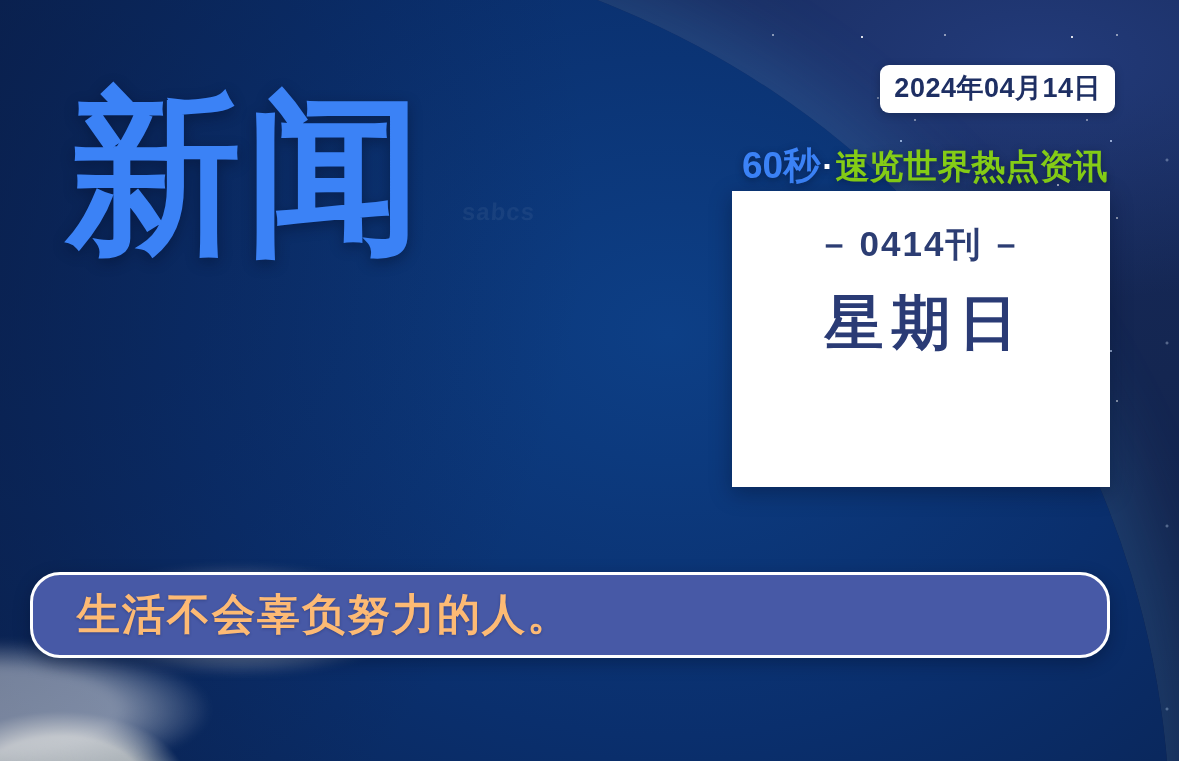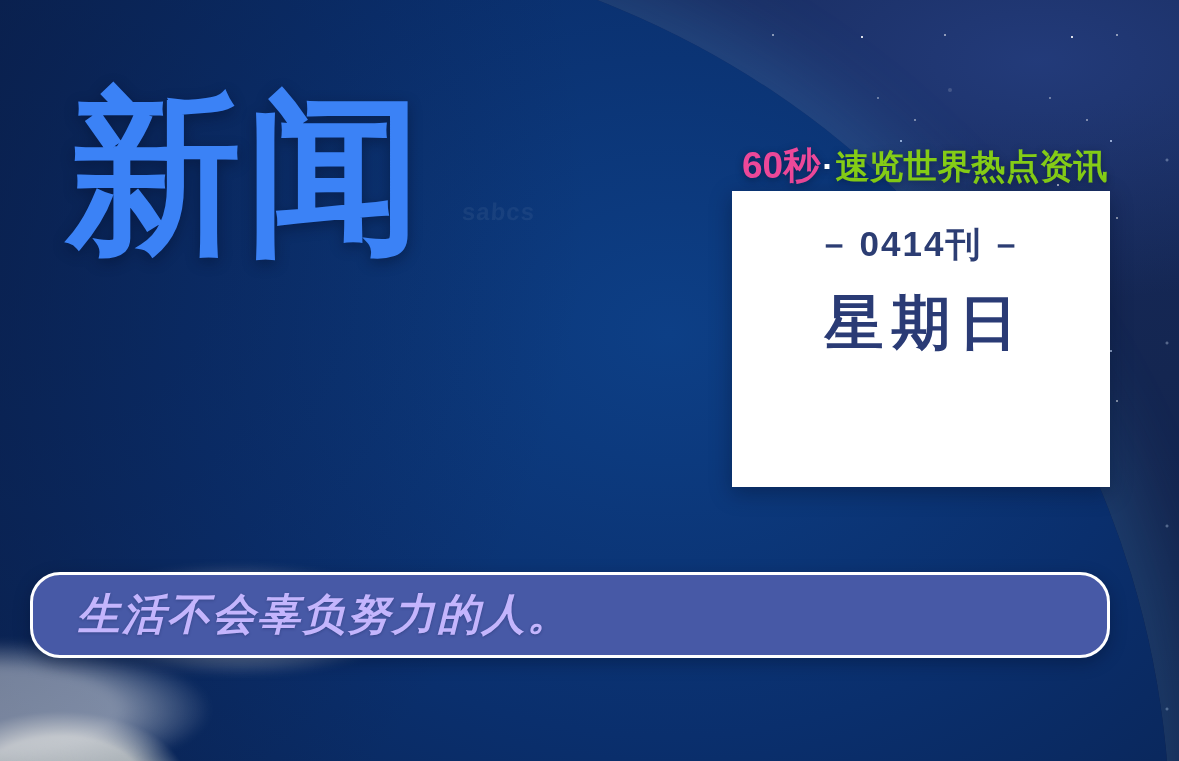--- a/index.html
+++ b/index.html
@@ -162,21 +162,21 @@
 
   
   .tagline {
     position:absolute; left:742px; top:141px;
     font-size:34px;
     font-weight:800;
     white-space:nowrap;
     letter-spacing:0px;
     text-shadow:0 2px 7px rgba(5,15,45,.5);
   }
-  .tagline .sec { color:#ec4899; font-size:37px; }
+  .tagline .sec { color:#3b82f6; font-size:37px; }
   .tagline .dot { color:#ffffff; padding:0 2px; }
   .tagline .rest { color:#84cc16; }
 
   
   .card {
     position:absolute;
     left:732px; top:191px;
     width:378px; height:296px;
     background:#ffffff;
     box-shadow:0 6px 20px rgba(4,12,38,.38);
@@ -218,28 +218,27 @@
     left:30px; top:572px;
     width:1080px; height:86px;
     background:#4759a6;
     border:3px solid #ffffff;
     border-radius:30px;
     box-shadow:0 5px 16px rgba(4,12,38,.35);
     display:flex;
     align-items:center;
   }
   .quote-bar .quote-text {
-    color:#c4b5fd;
+    color:#fdba74;
     font-size:43px;
     font-weight:800;
     letter-spacing:2px;
     margin-left:44px;
     white-space:nowrap;
     text-shadow:0 1px 3px rgba(10,20,60,.28);
-    font-style:italic;
   }
 </style>
 </head>
 <body>
 
 <div id="poster">
 
   <div class="space">
     <div class="stars"></div>
     <div class="stars2"></div>
@@ -255,20 +254,21 @@
     </div>
     <div class="earth-haze"></div>
   </div>
 
   <div class="watermark">sabcs</div>
 
   <div class="headline">
     <span class="l2">新闻</span>
   </div>
 
+  <div class="date-badge">2024年04月14日</div>
 
   <div class="tagline">
     <span class="sec">60秒</span><span class="dot">·</span><span class="rest">速览世界热点资讯</span>
   </div>
 
   <div class="card">
     <div class="issue">
       <span class="dash">－</span><span>0414刊</span><span class="dash">－</span>
     </div>
     <div class="weekday">星期日</div>

